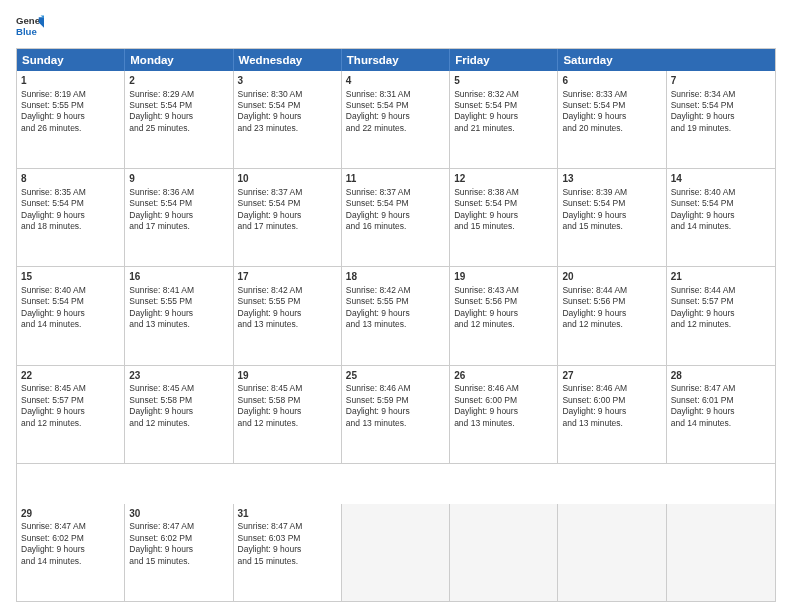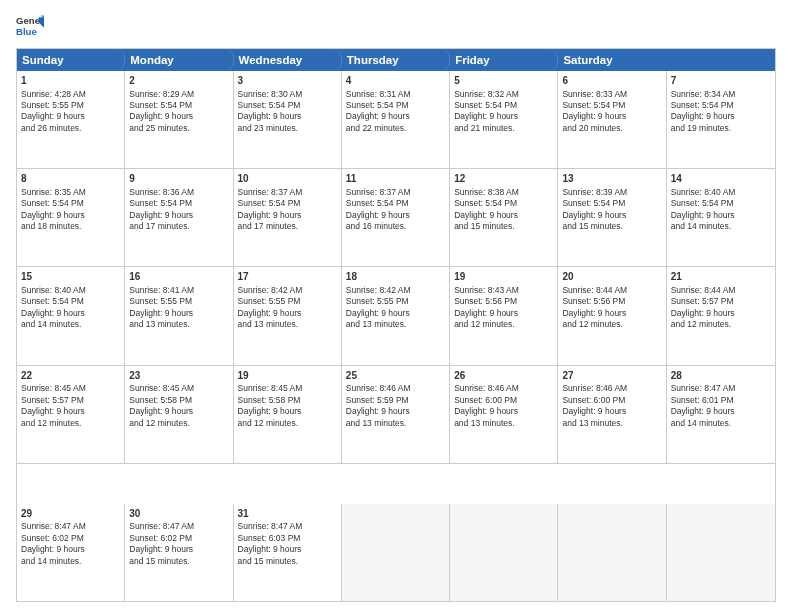--- a/index.html
+++ b/index.html
@@ -58,21 +58,20 @@
       grid-template-columns: repeat(7, 1fr);
       background: #2d6bb5;
     }
     .cal-header-cell {
       color: #fff;
       font-size: 11.5px;
       font-weight: bold;
       padding: 5px 5px;
       text-align: left;
       border-right: 1px solid #4a83c8;
-      border-radius: 9px;
     }
     .cal-header-cell:last-child { border-right: none; }
     .cal-body {
       flex: 1;
       display: flex;
       flex-direction: column;
     }
     .cal-row {
       display: grid;
       grid-template-columns: repeat(7, 1fr);
@@ -125,21 +124,21 @@
     <div class="cal-header" id="cal-header">
         <div class="cal-header-cell">Sunday</div>
         <div class="cal-header-cell">Monday</div>
         <div class="cal-header-cell">Wednesday</div>
         <div class="cal-header-cell">Thursday</div>
         <div class="cal-header-cell">Friday</div>
         <div class="cal-header-cell">Saturday</div>
       </div>
     <div class="cal-body" id="cal-body">
         <div class="cal-row">
-          <div class="cal-cell"><span class="day-num">1</span><span>Sunrise: 4:28 AM</span><br><span>Sunset: 5:55 PM</span><br><span>Daylight: 9 hours<br>and 26 minutes.</span></div>
+          <div class="cal-cell"><span class="day-num">1</span><span>Sunrise: 8:19 AM</span><br><span>Sunset: 5:55 PM</span><br><span>Daylight: 9 hours<br>and 26 minutes.</span></div>
           <div class="cal-cell"><span class="day-num">2</span><span>Sunrise: 8:29 AM</span><br><span>Sunset: 5:54 PM</span><br><span>Daylight: 9 hours<br>and 25 minutes.</span></div>
           <div class="cal-cell"><span class="day-num">3</span><span>Sunrise: 8:30 AM</span><br><span>Sunset: 5:54 PM</span><br><span>Daylight: 9 hours<br>and 23 minutes.</span></div>
           <div class="cal-cell"><span class="day-num">4</span><span>Sunrise: 8:31 AM</span><br><span>Sunset: 5:54 PM</span><br><span>Daylight: 9 hours<br>and 22 minutes.</span></div>
           <div class="cal-cell"><span class="day-num">5</span><span>Sunrise: 8:32 AM</span><br><span>Sunset: 5:54 PM</span><br><span>Daylight: 9 hours<br>and 21 minutes.</span></div>
           <div class="cal-cell"><span class="day-num">6</span><span>Sunrise: 8:33 AM</span><br><span>Sunset: 5:54 PM</span><br><span>Daylight: 9 hours<br>and 20 minutes.</span></div>
           <div class="cal-cell"><span class="day-num">7</span><span>Sunrise: 8:34 AM</span><br><span>Sunset: 5:54 PM</span><br><span>Daylight: 9 hours<br>and 19 minutes.</span></div>
         </div>
         <div class="cal-row">
           <div class="cal-cell"><span class="day-num">8</span><span>Sunrise: 8:35 AM</span><br><span>Sunset: 5:54 PM</span><br><span>Daylight: 9 hours<br>and 18 minutes.</span></div>
           <div class="cal-cell"><span class="day-num">9</span><span>Sunrise: 8:36 AM</span><br><span>Sunset: 5:54 PM</span><br><span>Daylight: 9 hours<br>and 17 minutes.</span></div>

